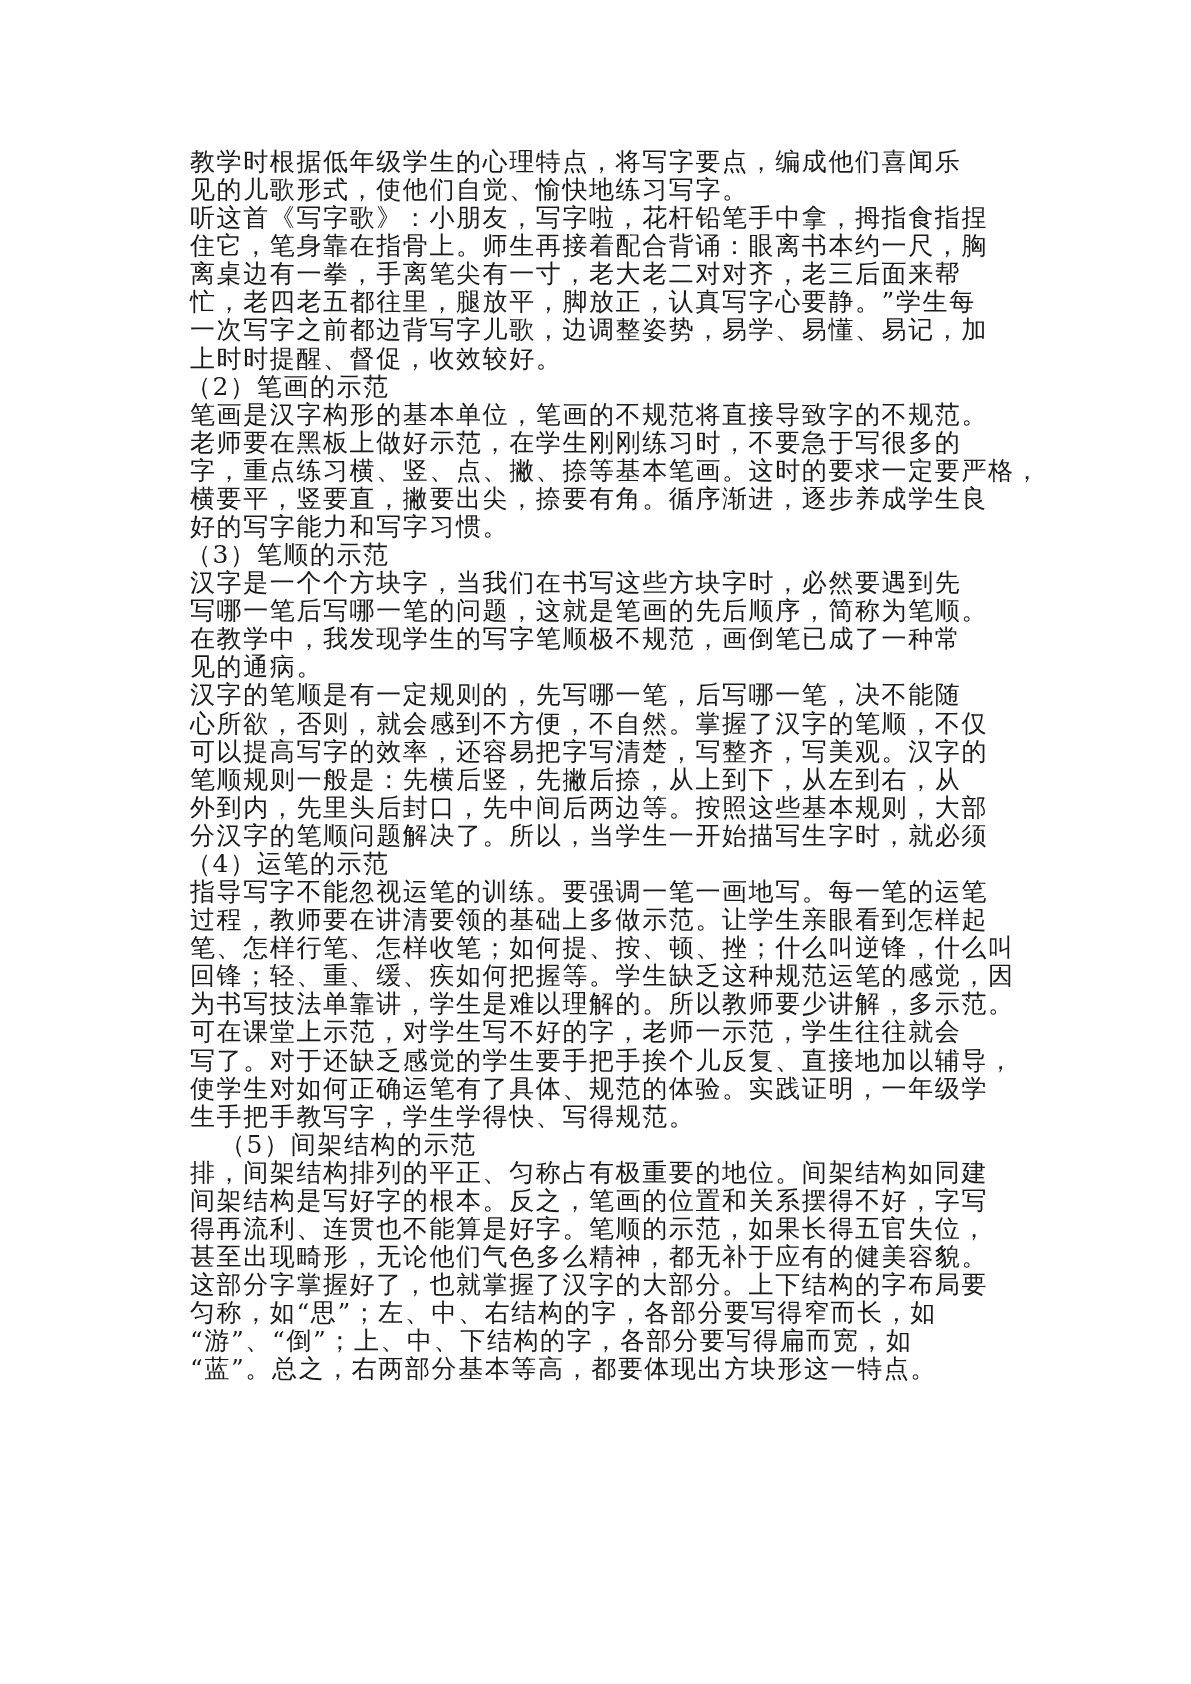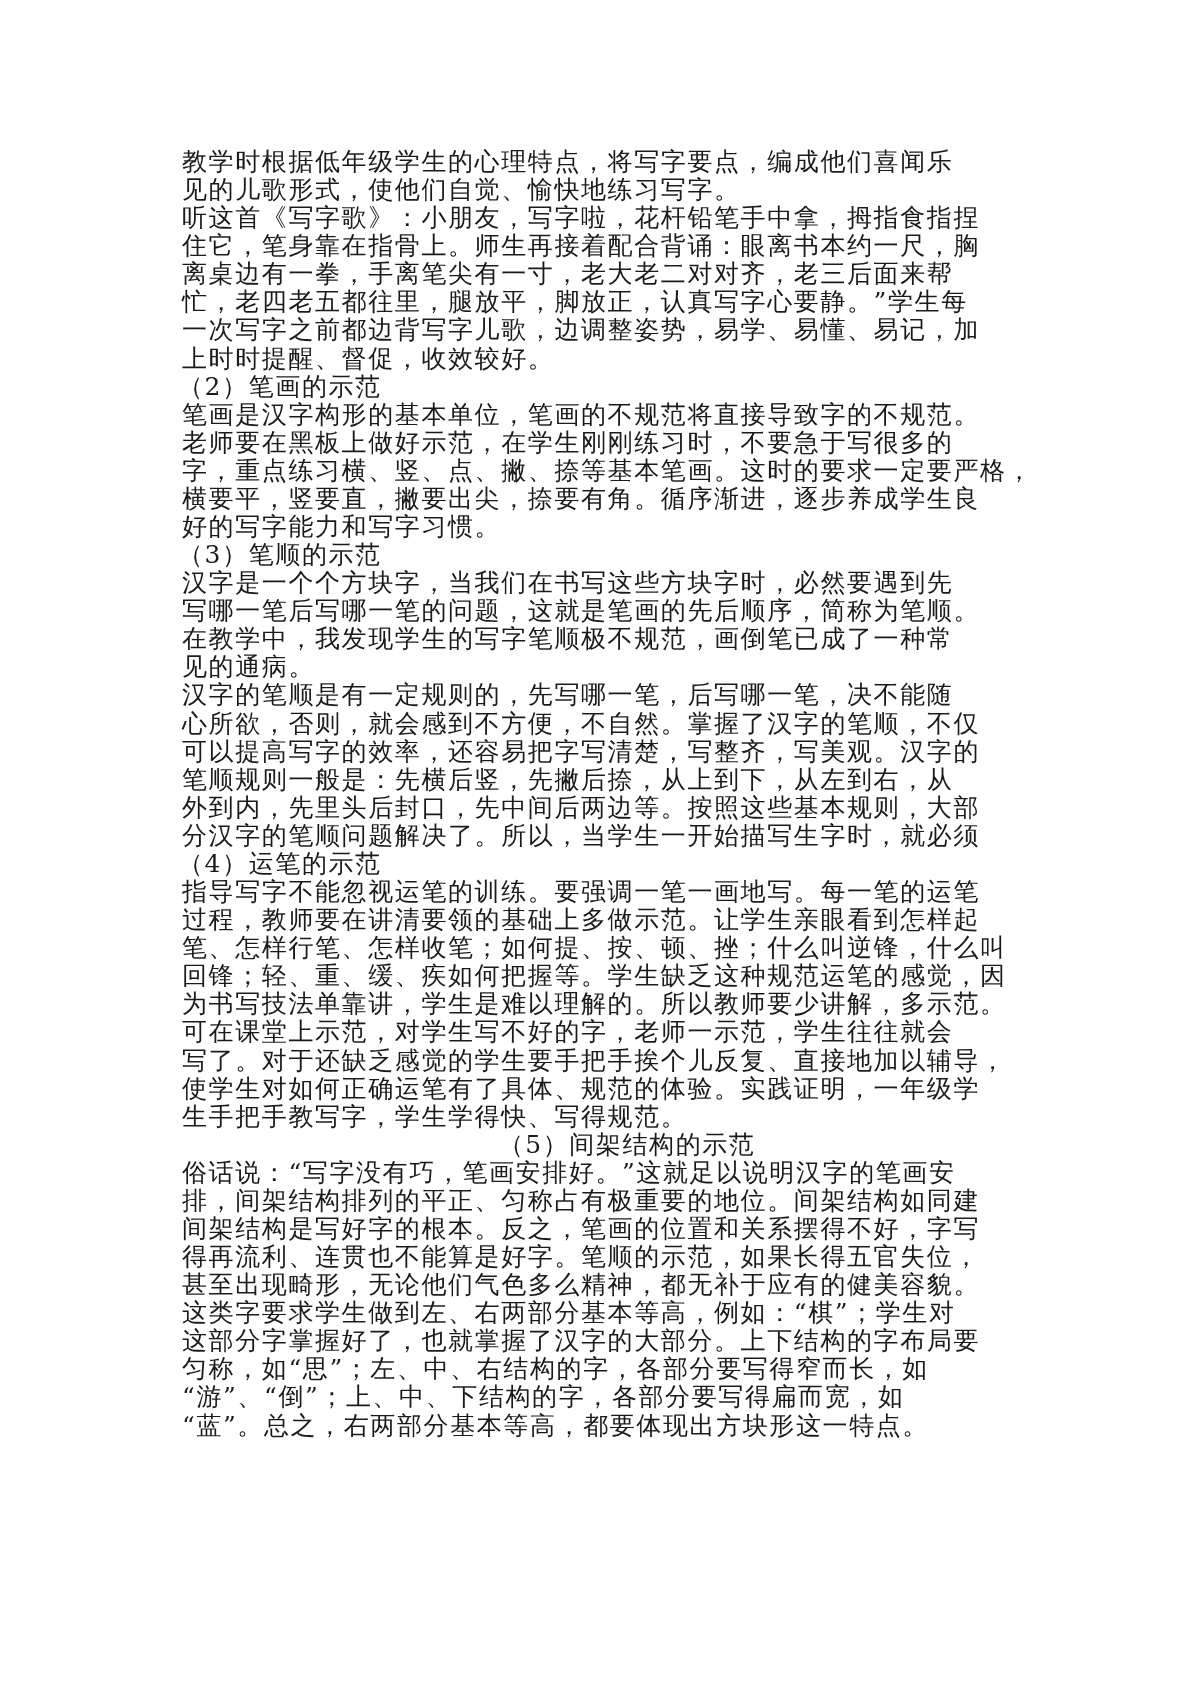--- a/index.html
+++ b/index.html
@@ -1,23 +1,23 @@
 <!DOCTYPE html>
 <html><head>
 <meta charset="utf-8">
 <style>
   html, body { margin:0; padding:0; background:#ffffff; }
   body { width:1191px; height:1684px; position:relative; overflow:hidden; }
-  .page { position:absolute; left:182px; top:148px; width:860px;
+  .page { position:absolute; left:190px; top:148px; width:860px;
     font-family: "DejaVu Serif", "Liberation Serif", serif;
     font-size:25px; line-height:28.08px; color:#1a1a1a; letter-spacing:1.6px; }
   .line { white-space:nowrap; height:28.08px; display:block; }
   .heading { }
   .indent1 { padding-left:0; margin-left:-4px; }
-  .indent2 { padding-left:30px;text-align:center; }
+  .indent2 { padding-left:30px; }
 </style>
 </head>
 <body>
 
 <div class="page">
 
   <div>
     <span class="line">教学时根据低年级学生的心理特点，将写字要点，编成他们喜闻乐</span>
     <span class="line">见的儿歌形式，使他们自觉、愉快地练习写字。</span>
   </div>
@@ -72,24 +72,22 @@
     <span class="line">可在课堂上示范，对学生写不好的字，老师一示范，学生往往就会</span>
     <span class="line">写了。对于还缺乏感觉的学生要手把手挨个儿反复、直接地加以辅导，</span>
     <span class="line">使学生对如何正确运笔有了具体、规范的体验。实践证明，一年级学</span>
     <span class="line">生手把手教写字，学生学得快、写得规范。</span>
   </div>
 
   <div>
     <span class="line heading indent2">（5）间架结构的示范</span>
   </div>
   <div>
-    <span class="line">俗话说：“写字没有巧，笔画安排好。”这就足以说明汉字的笔画安</span>
     <span class="line">排，间架结构排列的平正、匀称占有极重要的地位。间架结构如同建</span>
     <span class="line">间架结构是写好字的根本。反之，笔画的位置和关系摆得不好，字写</span>
     <span class="line">得再流利、连贯也不能算是好字。笔顺的示范，如果长得五官失位，</span>
     <span class="line">甚至出现畸形，无论他们气色多么精神，都无补于应有的健美容貌。</span>
-    <span class="line">这类字要求学生做到左、右两部分基本等高，例如：“棋”；学生对</span>
     <span class="line">这部分字掌握好了，也就掌握了汉字的大部分。上下结构的字布局要</span>
     <span class="line">匀称，如“思”；左、中、右结构的字，各部分要写得窄而长，如</span>
     <span class="line">“游”、“倒”；上、中、下结构的字，各部分要写得扁而宽，如</span>
     <span class="line">“蓝”。总之，右两部分基本等高，都要体现出方块形这一特点。</span>
   </div>
 </div>
 
 </body></html>

